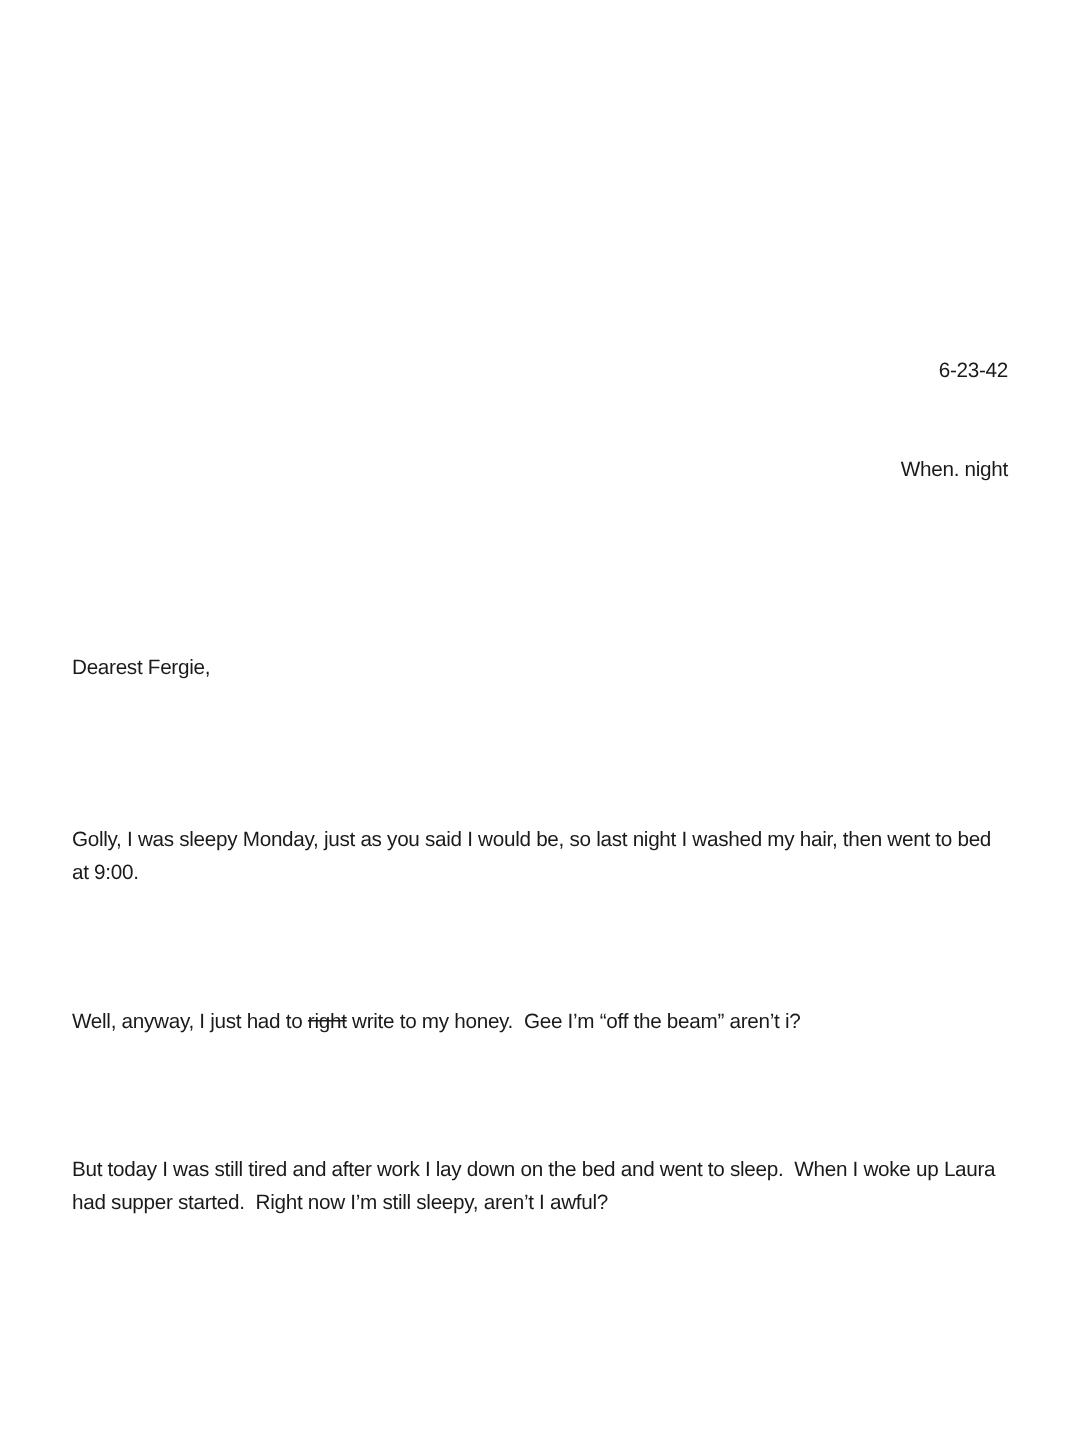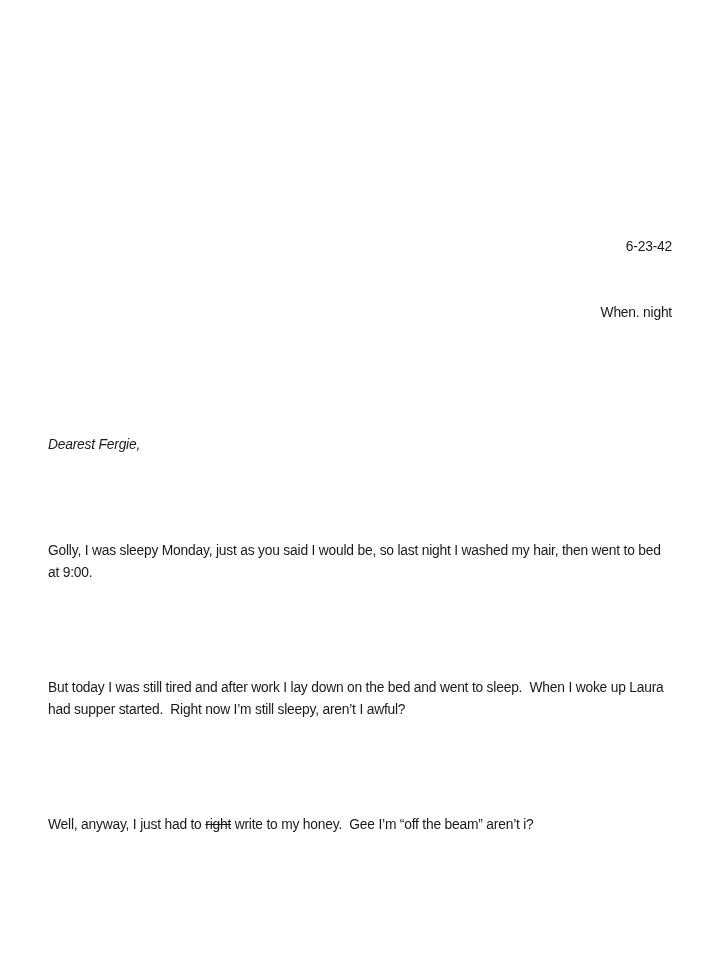--- a/index.html
+++ b/index.html
@@ -21,48 +21,47 @@
     font-size: 13.8px;
     line-height: 22px;
     letter-spacing: -0.2px;
     white-space: pre-wrap;
   }
   .date-block {
     text-align: right;
   }
   .date-block p { margin: 0; }
   p.para {
-    margin: 16px 0 11px 0;
+    margin: 0 0 11px 0;
   }
   .salutation {
-    margin: 0 0 2px 0;
-    font-style: italic;
+    margin: 0 0 27px 0;
   }
   .struck {
     text-decoration: line-through;
   }
 </style>
 </head>
 <body>
 
 <div class="page">
   <div class="letter-text">
 
     <div class="date-block">
       <p>6-23-42</p>
       <p>When. night</p>
     </div>
 
     <p class="salutation">Dearest Fergie,</p>
 
     <p class="para">Golly, I was sleepy Monday, just as you said I would be, so last night I washed my hair, then went to bed at 9:00.</p>
 
+    <p class="para"><span>Well, anyway, I just had to </span><span class="struck">right</span><span> write to my honey.  Gee I’m “off the beam” aren’t i?</span></p>
+
     <p class="para">But today I was still tired and after work I lay down on the bed and went to sleep.  When I woke up Laura had supper started.  Right now I’m still sleepy, aren’t I awful?</p>
-
-    <p class="para"><span>Well, anyway, I just had to </span><span class="struck">right</span><span> write to my honey.  Gee I’m “off the beam” aren’t i?</span></p>
 
 
     
 
     
 
     
 
     
 

